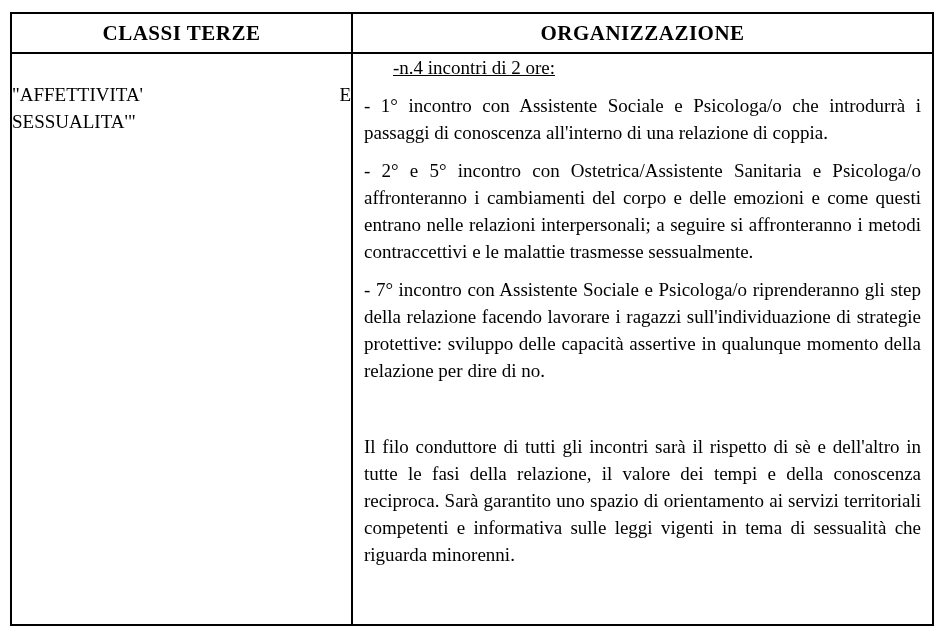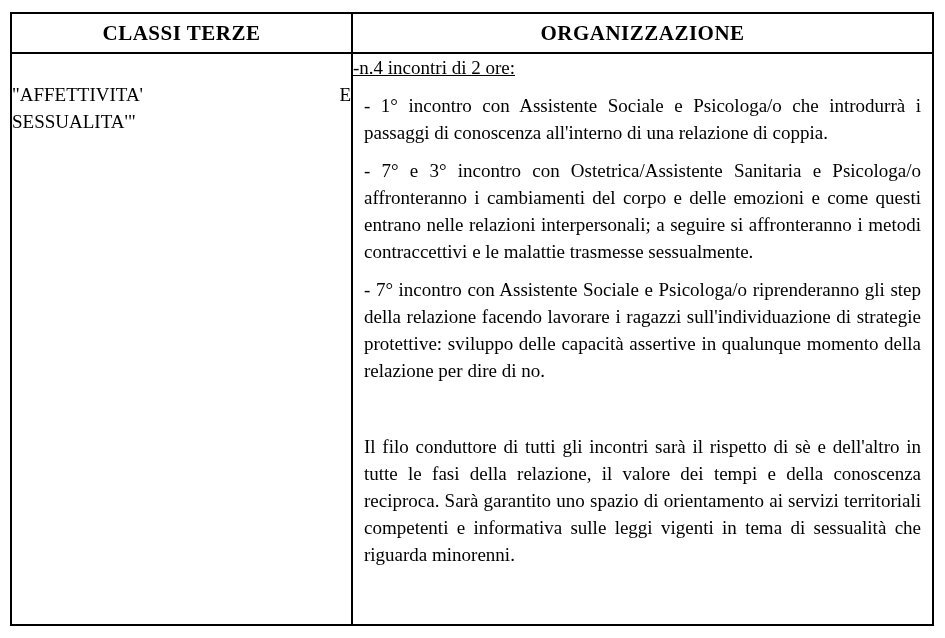--- a/index.html
+++ b/index.html
@@ -52,21 +52,21 @@
   .cell-right {
     padding: 3px 7px 0 8px;
     text-align: justify;
   }
   .blank-line { height: 27px; }
   .justified-line {
     display: flex;
     justify-content: space-between;
   }
   .heading-line { text-align: left; }
-  .underlined { text-decoration: underline; }
+  .underlined { text-decoration: underline; padding-left: 40px; }
   .para {
     margin: 11px;
     min-height: 27px;
     text-align: justify;
   }
 </style>
 </head>
 <body>
 
 <div class="page">
@@ -89,21 +89,21 @@
             <span>"AFFETTIVITA'</span>
             <span>E</span>
           </div>
           <div>SESSUALITA'"</div>
         </td>
         <td class="cell-right">
           <div class="heading-line">
             <span class="underlined">-n.4 incontri di 2 ore:</span>
           </div>
           <p class="para">- 1° incontro con Assistente Sociale e Psicologa/o che introdurrà i passaggi di conoscenza all'interno di una relazione di coppia.</p>
-          <p class="para">- 7° e 3° incontro con Ostetrica/Assistente Sanitaria e Psicologa/o affronteranno i cambiamenti del corpo e delle emozioni e come questi entrano nelle relazioni interpersonali; a seguire si affronteranno i metodi contraccettivi e le malattie trasmesse sessualmente.</p>
+          <p class="para">- 2° e 5° incontro con Ostetrica/Assistente Sanitaria e Psicologa/o affronteranno i cambiamenti del corpo e delle emozioni e come questi entrano nelle relazioni interpersonali; a seguire si affronteranno i metodi contraccettivi e le malattie trasmesse sessualmente.</p>
           <p class="para">- 7° incontro con Assistente Sociale e Psicologa/o riprenderanno gli step della relazione facendo lavorare i ragazzi sull'individuazione di strategie protettive: sviluppo delle capacità assertive in qualunque momento della relazione per dire di no.</p>
           <p class="para"></p>
           <p class="para">Il filo conduttore di tutti gli incontri sarà il rispetto di sè e dell'altro in tutte le fasi della relazione, il valore dei tempi e della conoscenza reciproca. Sarà garantito uno spazio di orientamento ai servizi territoriali competenti e informativa sulle leggi vigenti in tema di sessualità che riguarda minorenni.</p>
         </td>
       </tr>
     </tbody>
   </table>
 </div>
 
 </body></html>

